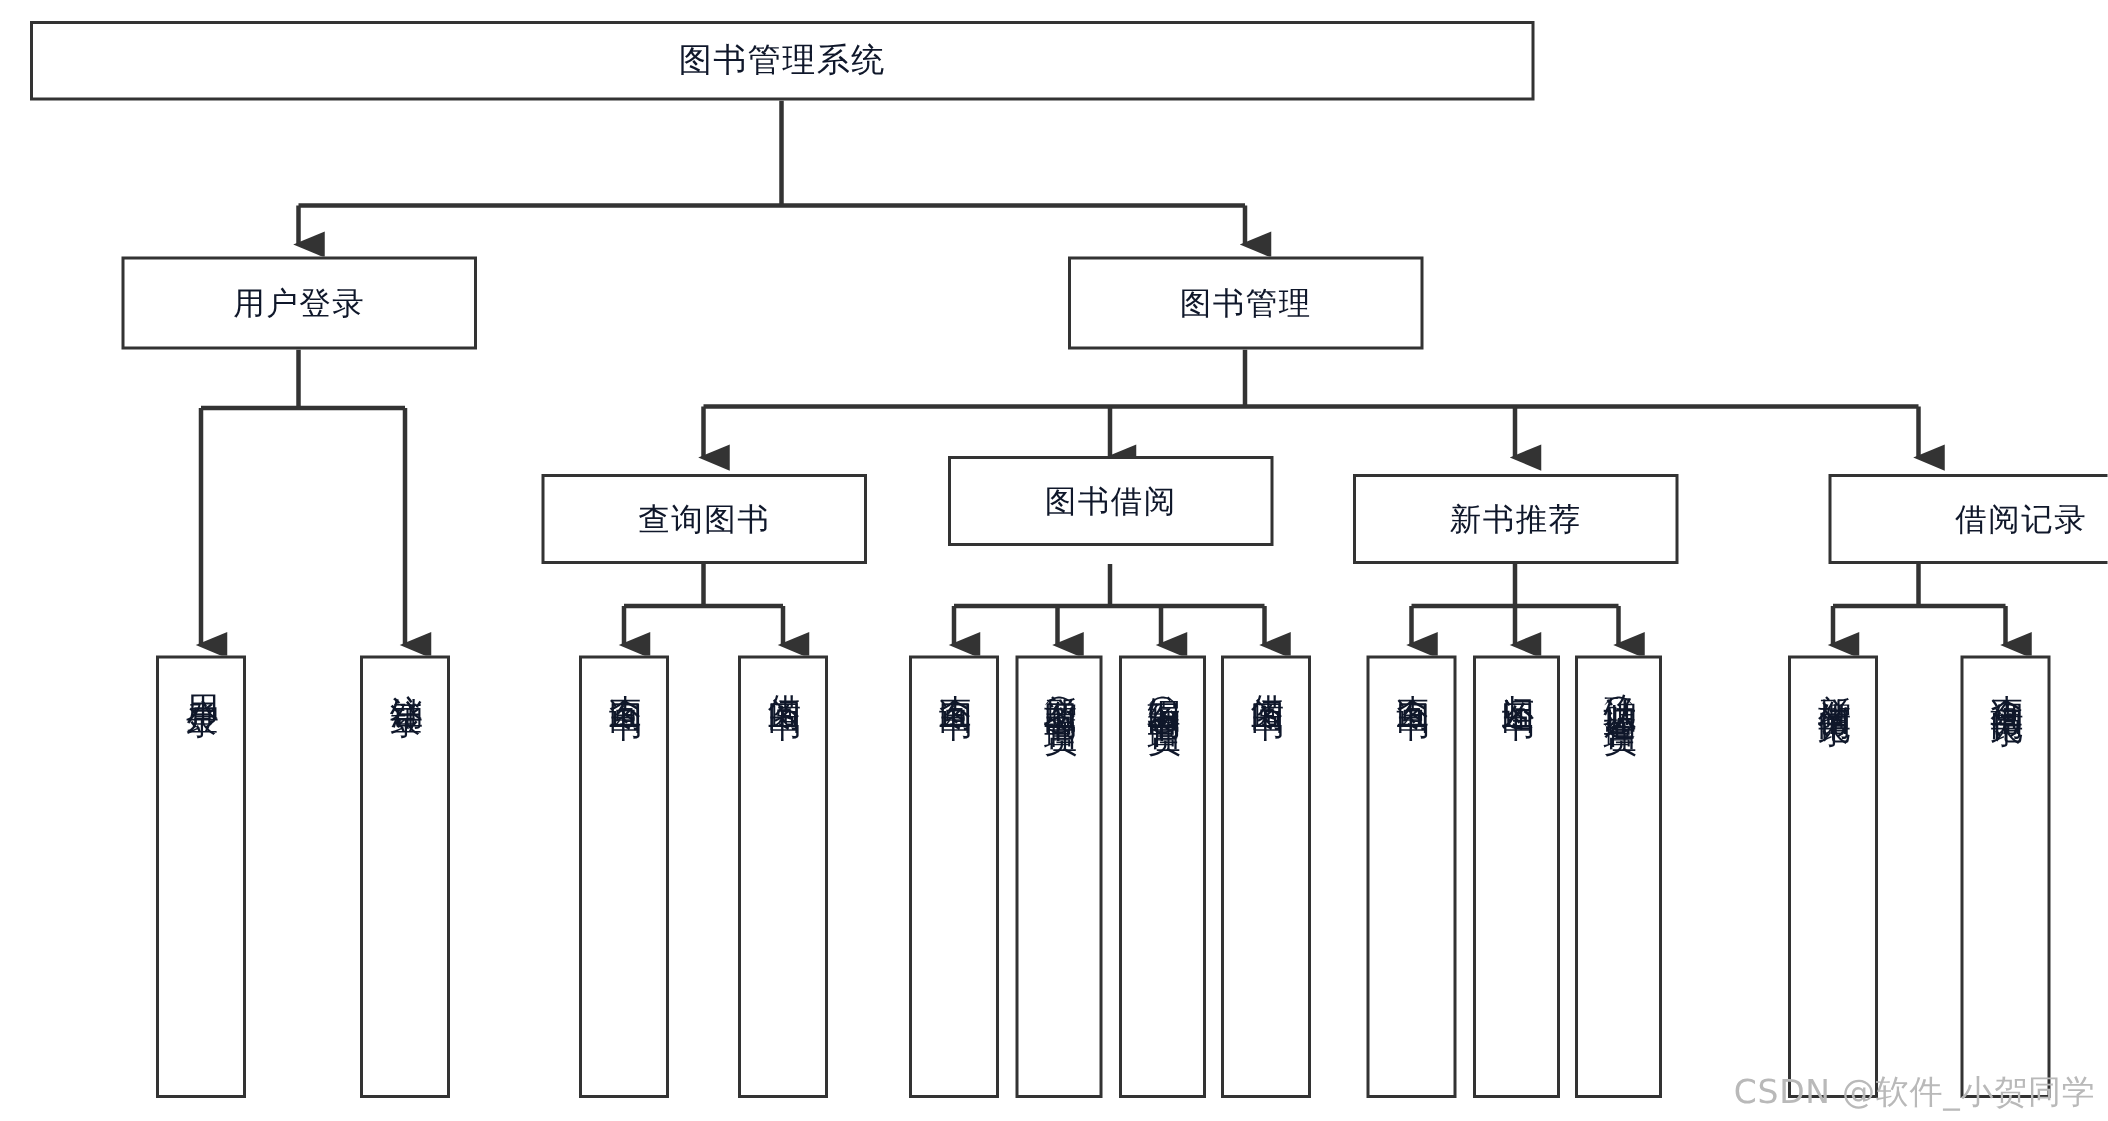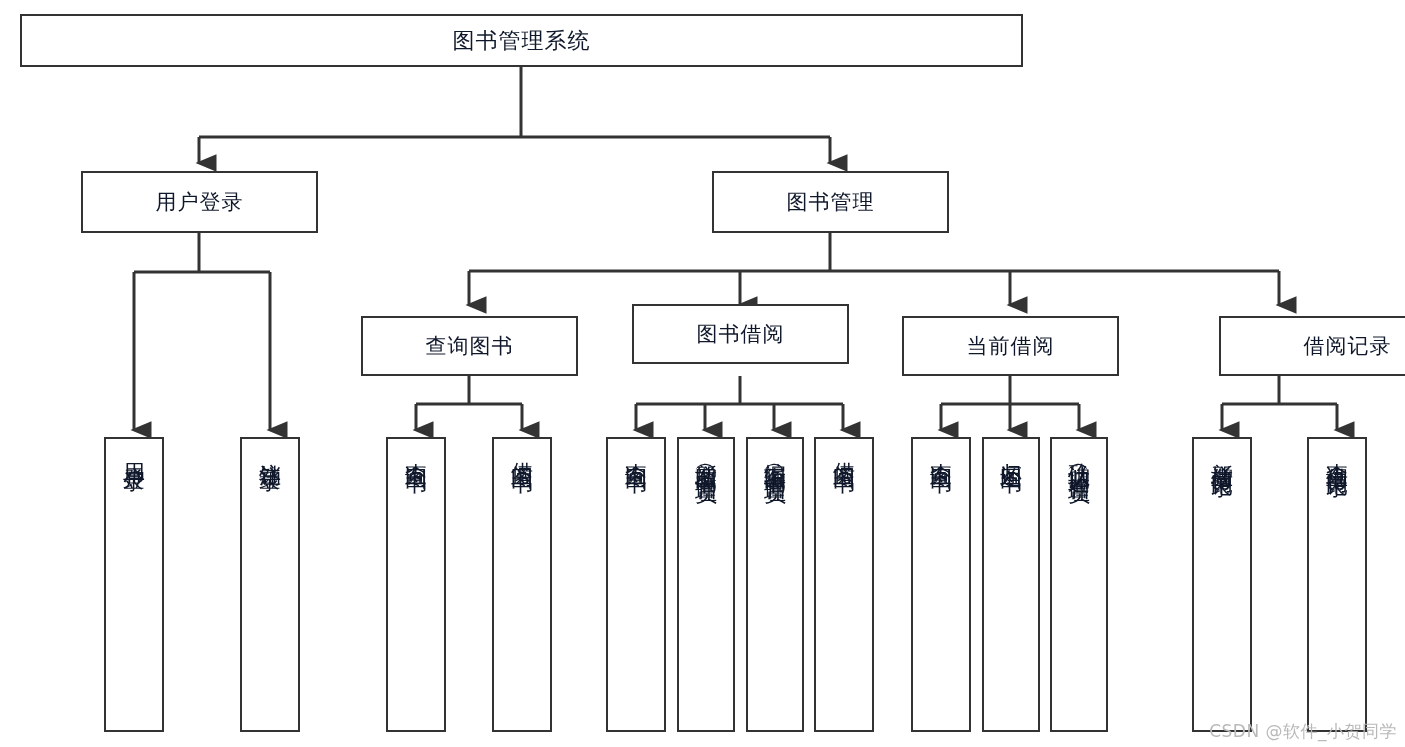--- a/index.html
+++ b/index.html
@@ -61,21 +61,21 @@
     text-orientation: upright;
     font-size: 22px;
     line-height: 1.0;
     letter-spacing: 3px;
     white-space: nowrap;
   }
   .watermark {
     position: absolute;
     right: 8px;
     bottom: 4px;
-    font-size: 17px;
+    font-size: 22px;
     color: #b9b9b9;
     letter-spacing: 0.5px;
     white-space: nowrap;
     font-family: "DejaVu Sans", "Liberation Sans", sans-serif;
   }
 </style>
 </head>
 <body>
 
 <div id="diagram-root">
@@ -149,21 +149,21 @@
 
   <div class="node h" style="left:361px; top:316px; width:217px; height:60px;">
     <span class="label">查询图书</span>
   </div>
 
   <div class="node h" style="left:632px; top:304px; width:217px; height:60px;">
     <span class="label">图书借阅</span>
   </div>
 
   <div class="node h" style="left:902px; top:316px; width:217px; height:60px;">
-    <span class="label">当前借阅</span>
+    <span class="label">新书推荐</span>
   </div>
 
   <div class="node h" style="left:1219px; top:316px; width:257px; height:60px;">
     <span class="label">借阅记录</span>
   </div>
 
   <div class="node v" style="left:104px; top:437px; width:60px; height:295px;">
     <span class="label">用户登录</span>
   </div>
   <div class="node v" style="left:240px; top:437px; width:60px; height:295px;">

